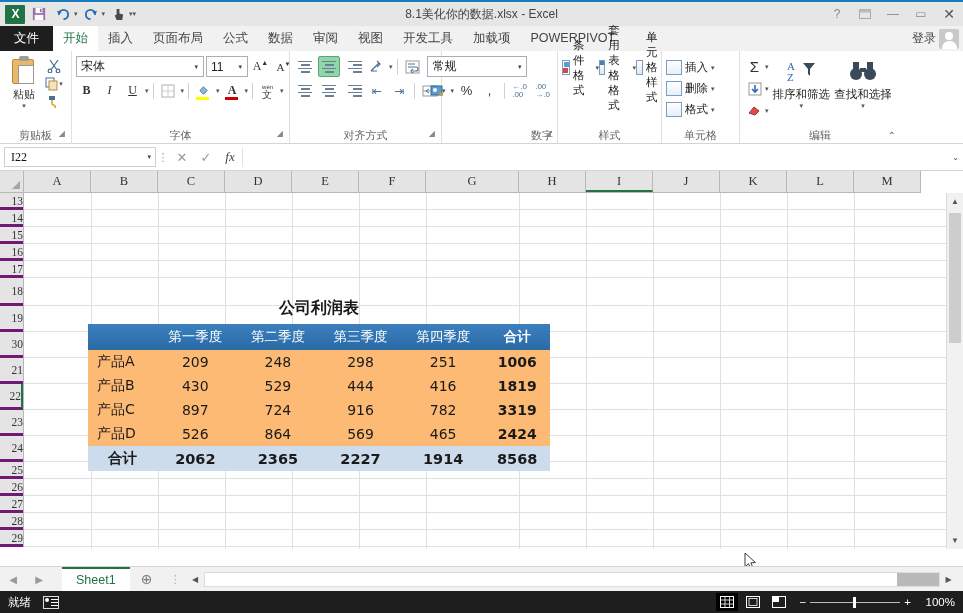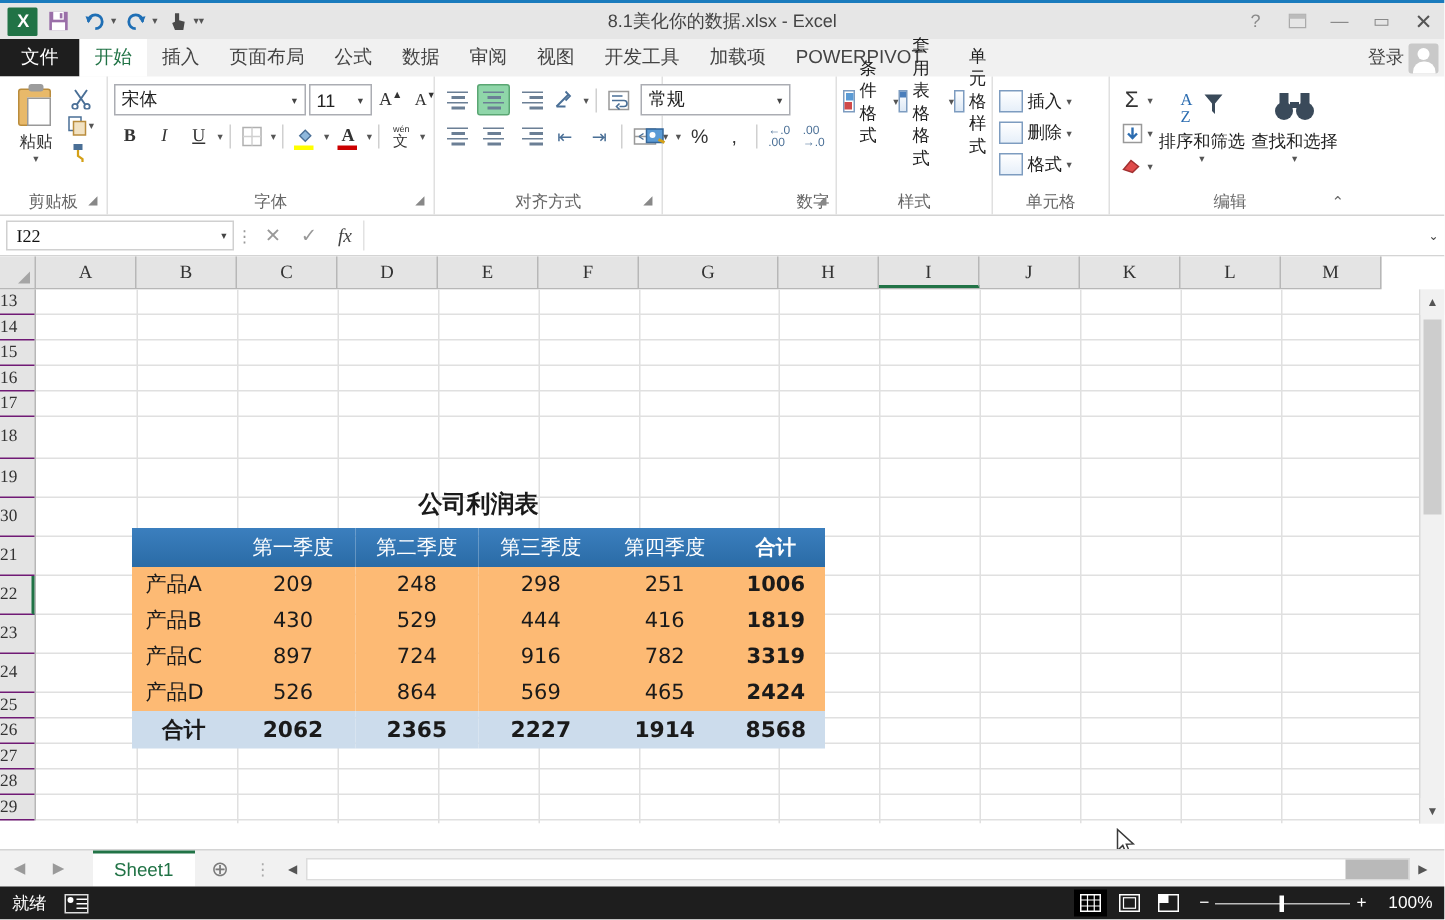--- a/index.html
+++ b/index.html
@@ -175,22 +175,22 @@
   }
   .corner::after { content:""; position:absolute; right:3px; bottom:3px; width:0;height:0;
     border-left:8px solid transparent; border-bottom:8px solid #a5a5a5; }
   .colhead { position: absolute; left: 24px; top: 0; height: 22px; display: flex;
     background: #e4e4e4; border-bottom: 1px solid #b7b7b7; }
   .ch { border-right: 1px solid #b7b7b7; text-align: center; font-size: 12.5px;
     font-family: "Liberation Serif", serif; color: #333; line-height: 21px; }
   .ch.sel { border-bottom: 2px solid #217346; background: #e4e4e4; }
   .rowhead { position: absolute; left: 0; top: 22px; width: 24px; background: #e4e4e4;
     border-right: 1px solid #b7b7b7; }
-  .rh { border-bottom: 1px solid #701a75; font-size: 11.5px; font-family: "Liberation Serif", serif;
-    color: #333; text-align: left; }
+  .rh { border-bottom: 3px solid #701a75; font-size: 11.5px; font-family: "Liberation Serif", serif;
+    color: #333; text-align: right; }
   .rh.sel { border-right: 2px solid #217346; }
   .cells { position: absolute; left: 24px; top: 22px; right: 17px; bottom: 17px; overflow: hidden; background: #fff; }
   .gridline-v { position: absolute; top: 0; bottom: 0; width: 1px; background: #e0e0e0; }
   .gridline-h { position: absolute; left: 0; right: 0; height: 1px; background: #e0e0e0; }
 
   
   .proftable { position: absolute; font-family: "DejaVu Sans", sans-serif; }
   .pt-title { text-align: center; font-size: 16px; font-weight: bold; color: #1a1a1a; margin-bottom: 5px; }
   .pt { border-collapse: collapse; width: 100%; }
   .pt thead th {
@@ -703,21 +703,21 @@
         <div class="gridline-v" style="left: 629px;"></div>
         <div class="gridline-v" style="left: 562px;"></div>
         <div class="gridline-v" style="left: 495px;"></div>
         <div class="gridline-v" style="left: 402px;"></div>
         <div class="gridline-v" style="left: 335px;"></div>
         <div class="gridline-v" style="left: 268px;"></div>
         <div class="gridline-v" style="left: 201px;"></div>
         <div class="gridline-v" style="left: 134px;"></div>
         <div class="gridline-v" style="left: 67px;"></div>
 
-      <div class="proftable" style="left:64px; top:105px; width:462px;margin-top:28px;">
+      <div class="proftable" style="left:64px; top:105px; width:462px;">
         <div class="pt-title">公司利润表</div>
         <table class="pt" id="pt-table">
           <thead>
               <tr>
                 <th></th>
                 <th>第一季度</th>
                 <th>第二季度</th>
                 <th>第三季度</th>
                 <th>第四季度</th>
                 <th class="lastcol">合计</th>

